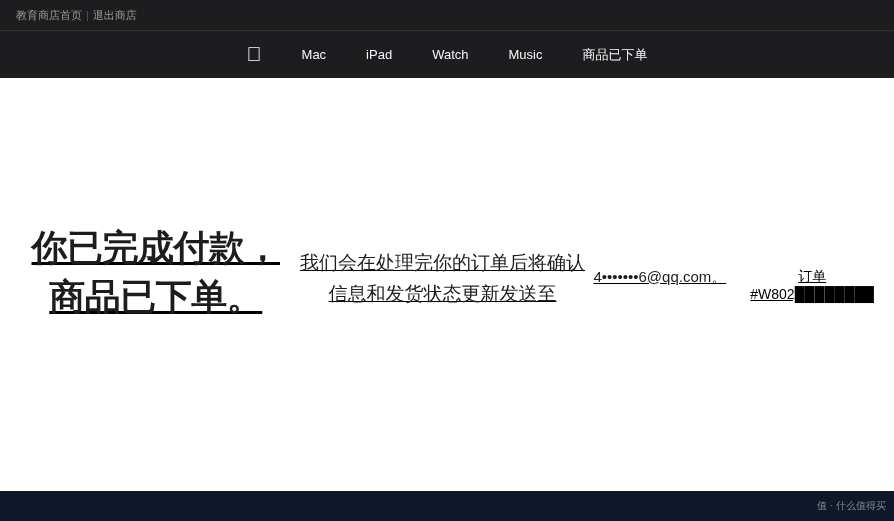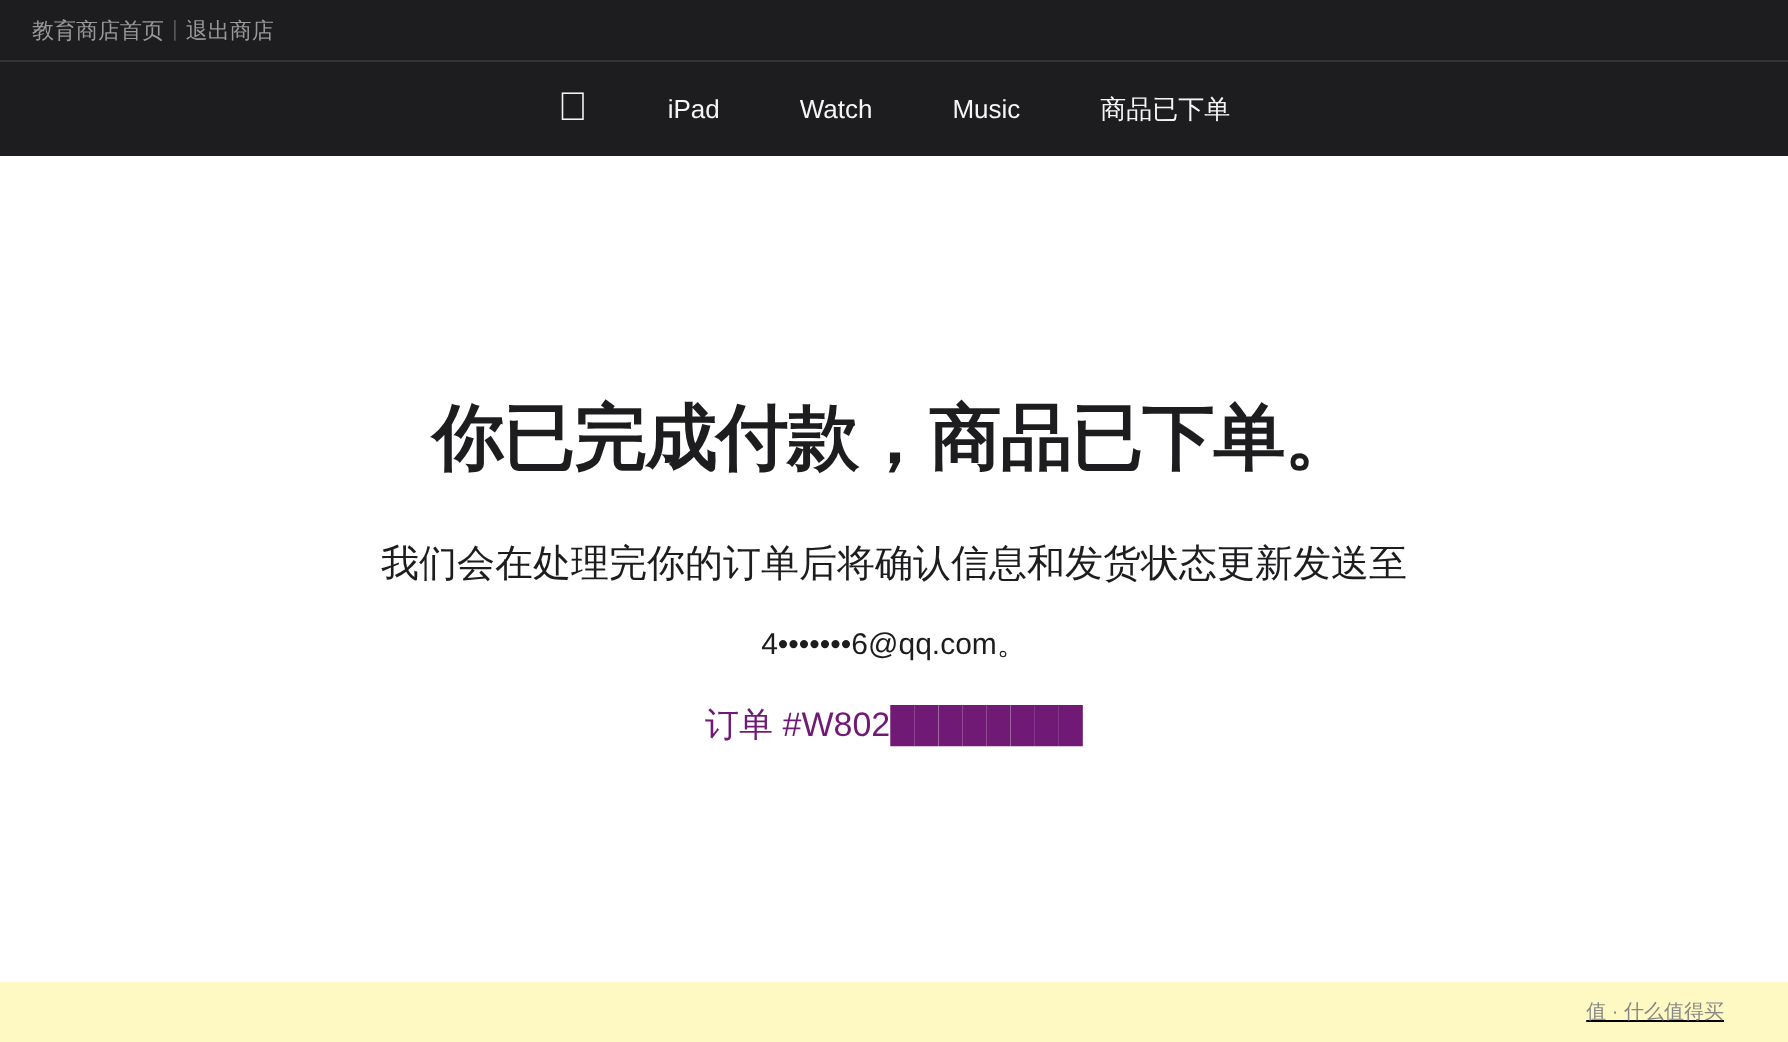--- a/index.html
+++ b/index.html
@@ -68,26 +68,27 @@
       height: 48px;
       display: flex;
       align-items: center;
       cursor: pointer;
     }
 
     
     .main-content {
       background: #ffffff;
       display: flex;
-      flex-direction: column;
+      flex-direction: row;
       align-items: center;
       justify-content: center;
       height: calc(521px - 30px - 48px - 30px);
       padding: 40px 20px;
       text-align: center;
+      text-decoration: underline;
     }
 
     .success-title {
       font-size: 36px;
       font-weight: 700;
       color: #1d1d1f;
       margin-bottom: 24px;
       letter-spacing: -0.5px;
     }
 
@@ -99,53 +100,54 @@
     }
 
     .email-highlight {
       font-size: 15px;
       color: #1d1d1f;
       line-height: 1.6;
       margin-bottom: 16px;
     }
 
     .order-link {
-      font-size: 17px;
-      color: #701a75;
+      font-size: 14px;
+      color: #000000;
       cursor: pointer;
       text-decoration: none;
+      margin-left: 24px;
     }
 
     
     .watermark-bar {
-      background: #fef9c3;
+      background: #0f172a;
       height: 30px;
       display: flex;
       align-items: center;
       justify-content: flex-end;
-      padding: 0 32px;
-      text-decoration: underline;
+      padding: 0 8px;
     }
 
     .watermark-text {
       color: #888;
       font-size: 10px;
     }
   </style>
 </head>
 <body>
 
 <div class="top-bar">
   <a class="top-bar-link">教育商店首页</a>
   <span class="top-bar-divider">|</span>
   <a class="top-bar-link">退出商店</a>
 </div>
 
 <nav class="nav-bar">
   <div class="nav-apple-logo"></div>
+  <a class="nav-item">Mac</a>
   <a class="nav-item">iPad</a>
   <a class="nav-item">Watch</a>
   <a class="nav-item">Music</a>
   <a class="nav-item">商品已下单</a>
 </nav>
 
 <main class="main-content">
   <h1 class="success-title">你已完成付款，商品已下单。</h1>
   <p class="success-desc">我们会在处理完你的订单后将确认信息和发货状态更新发送至</p>
   <p class="email-highlight">4•••••••6@qq.com。</p>

